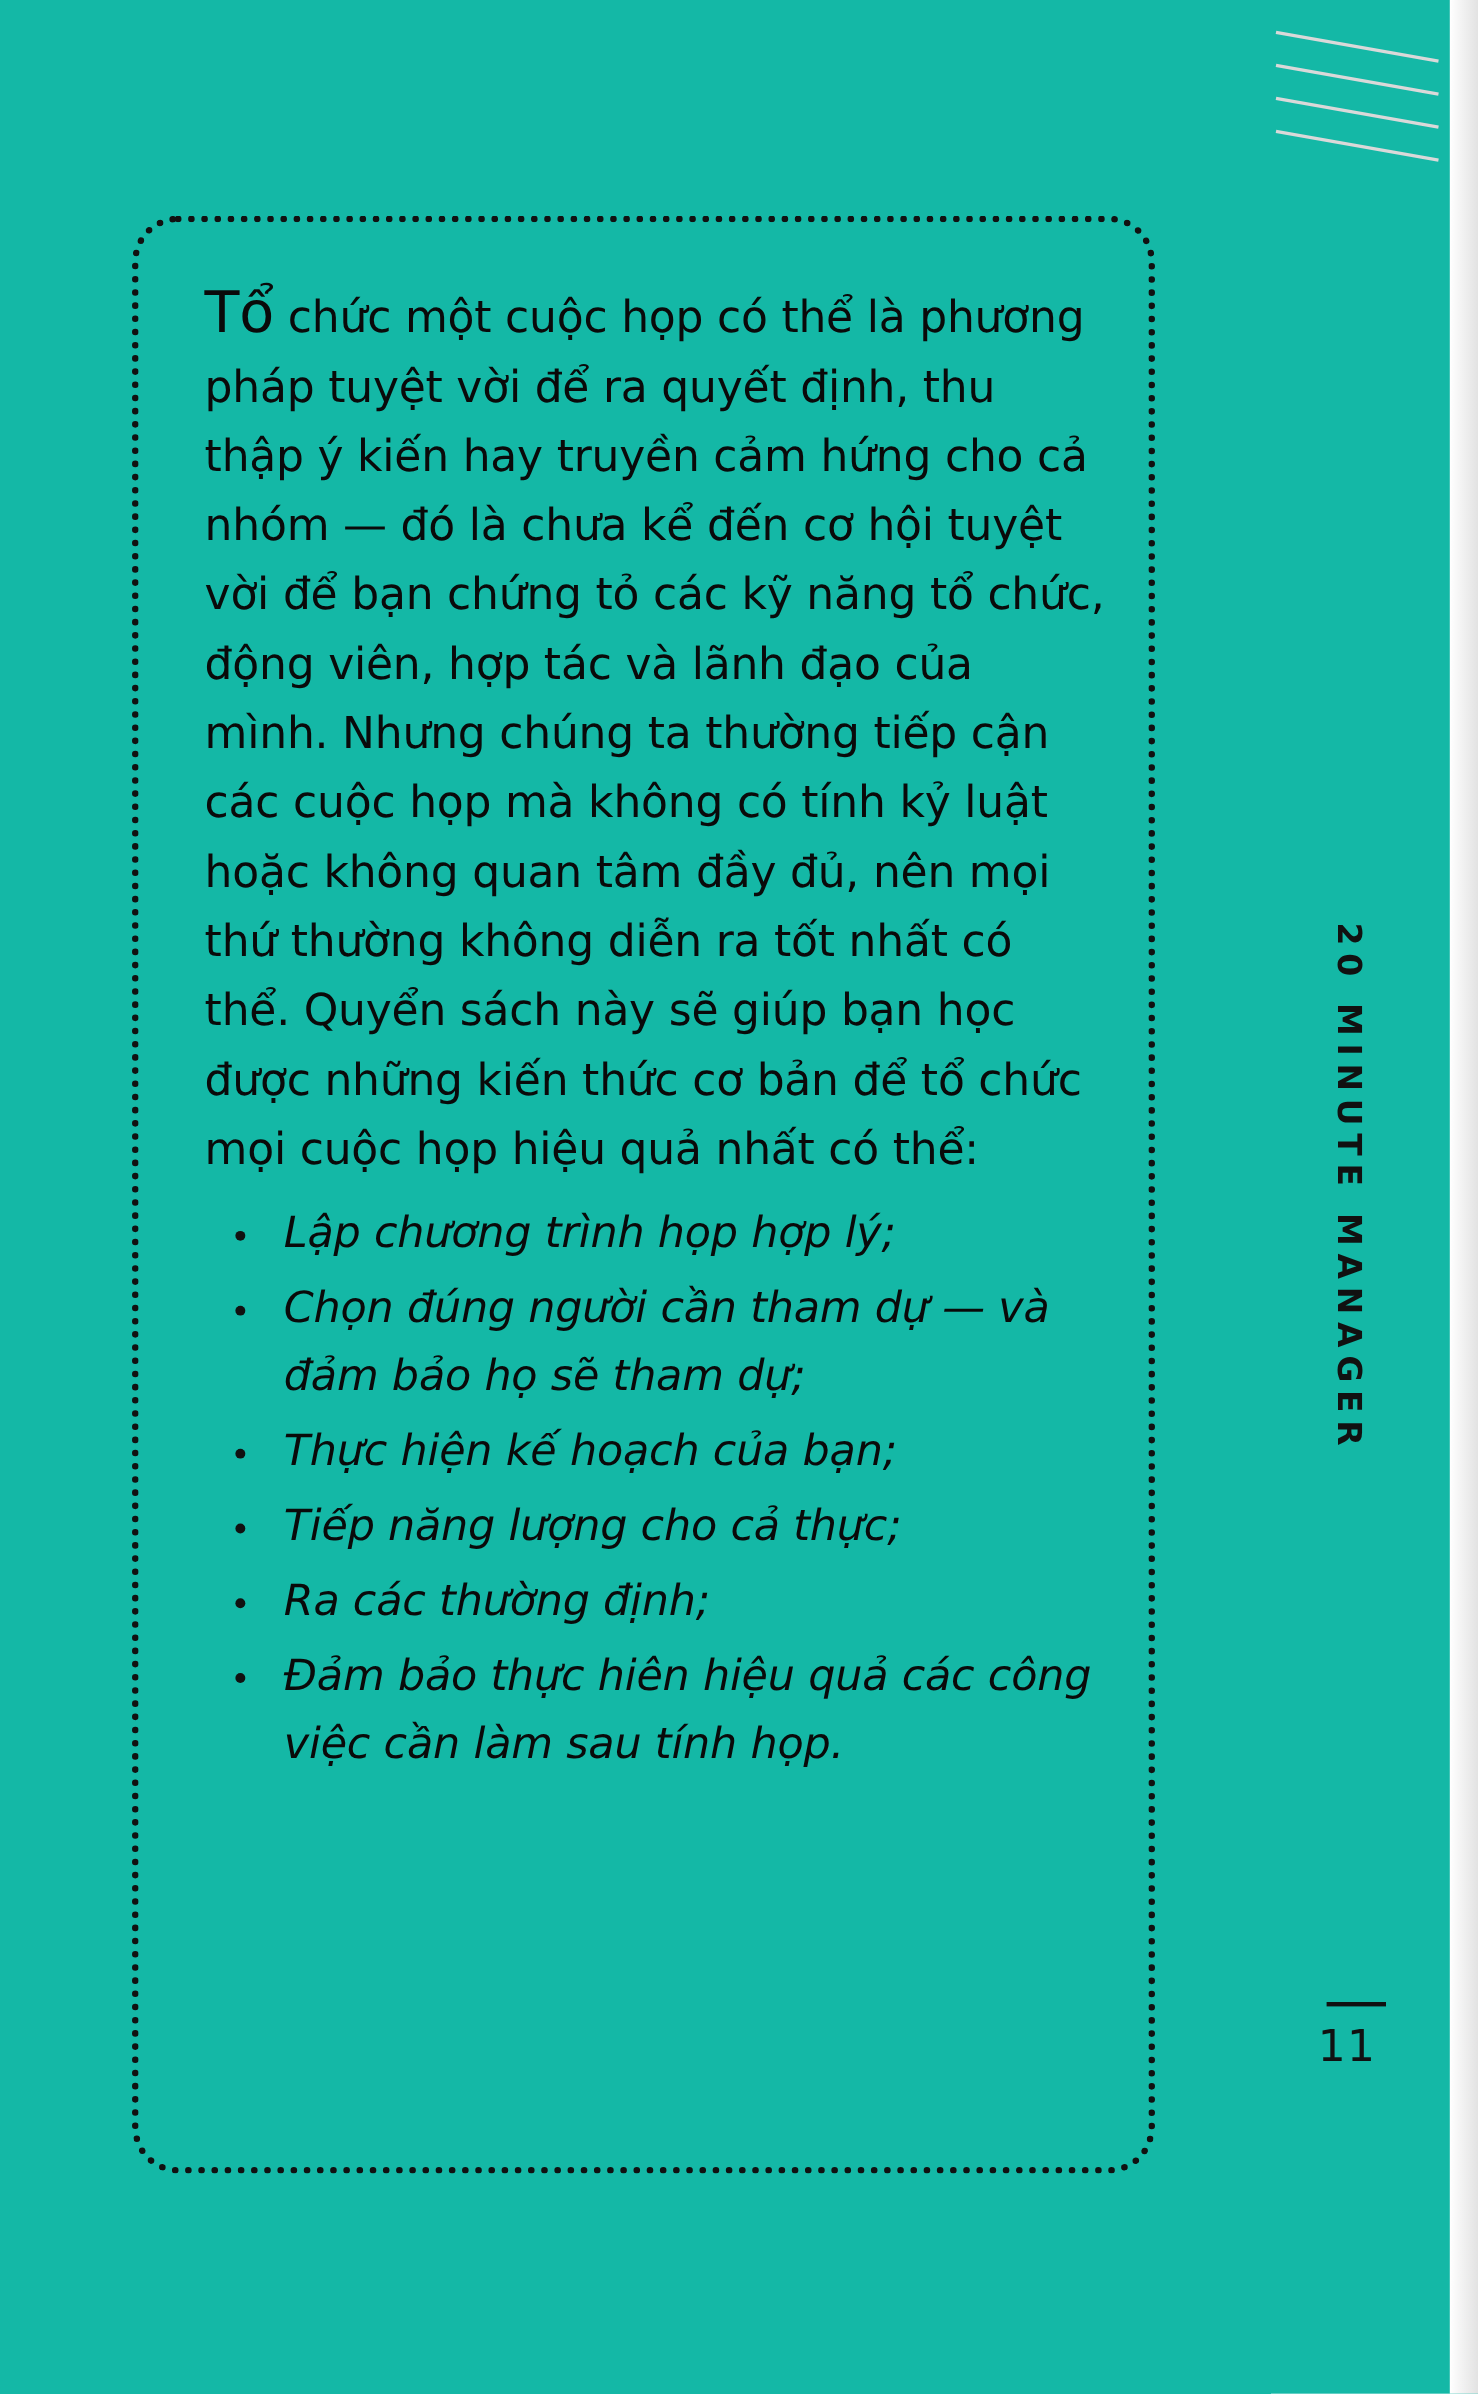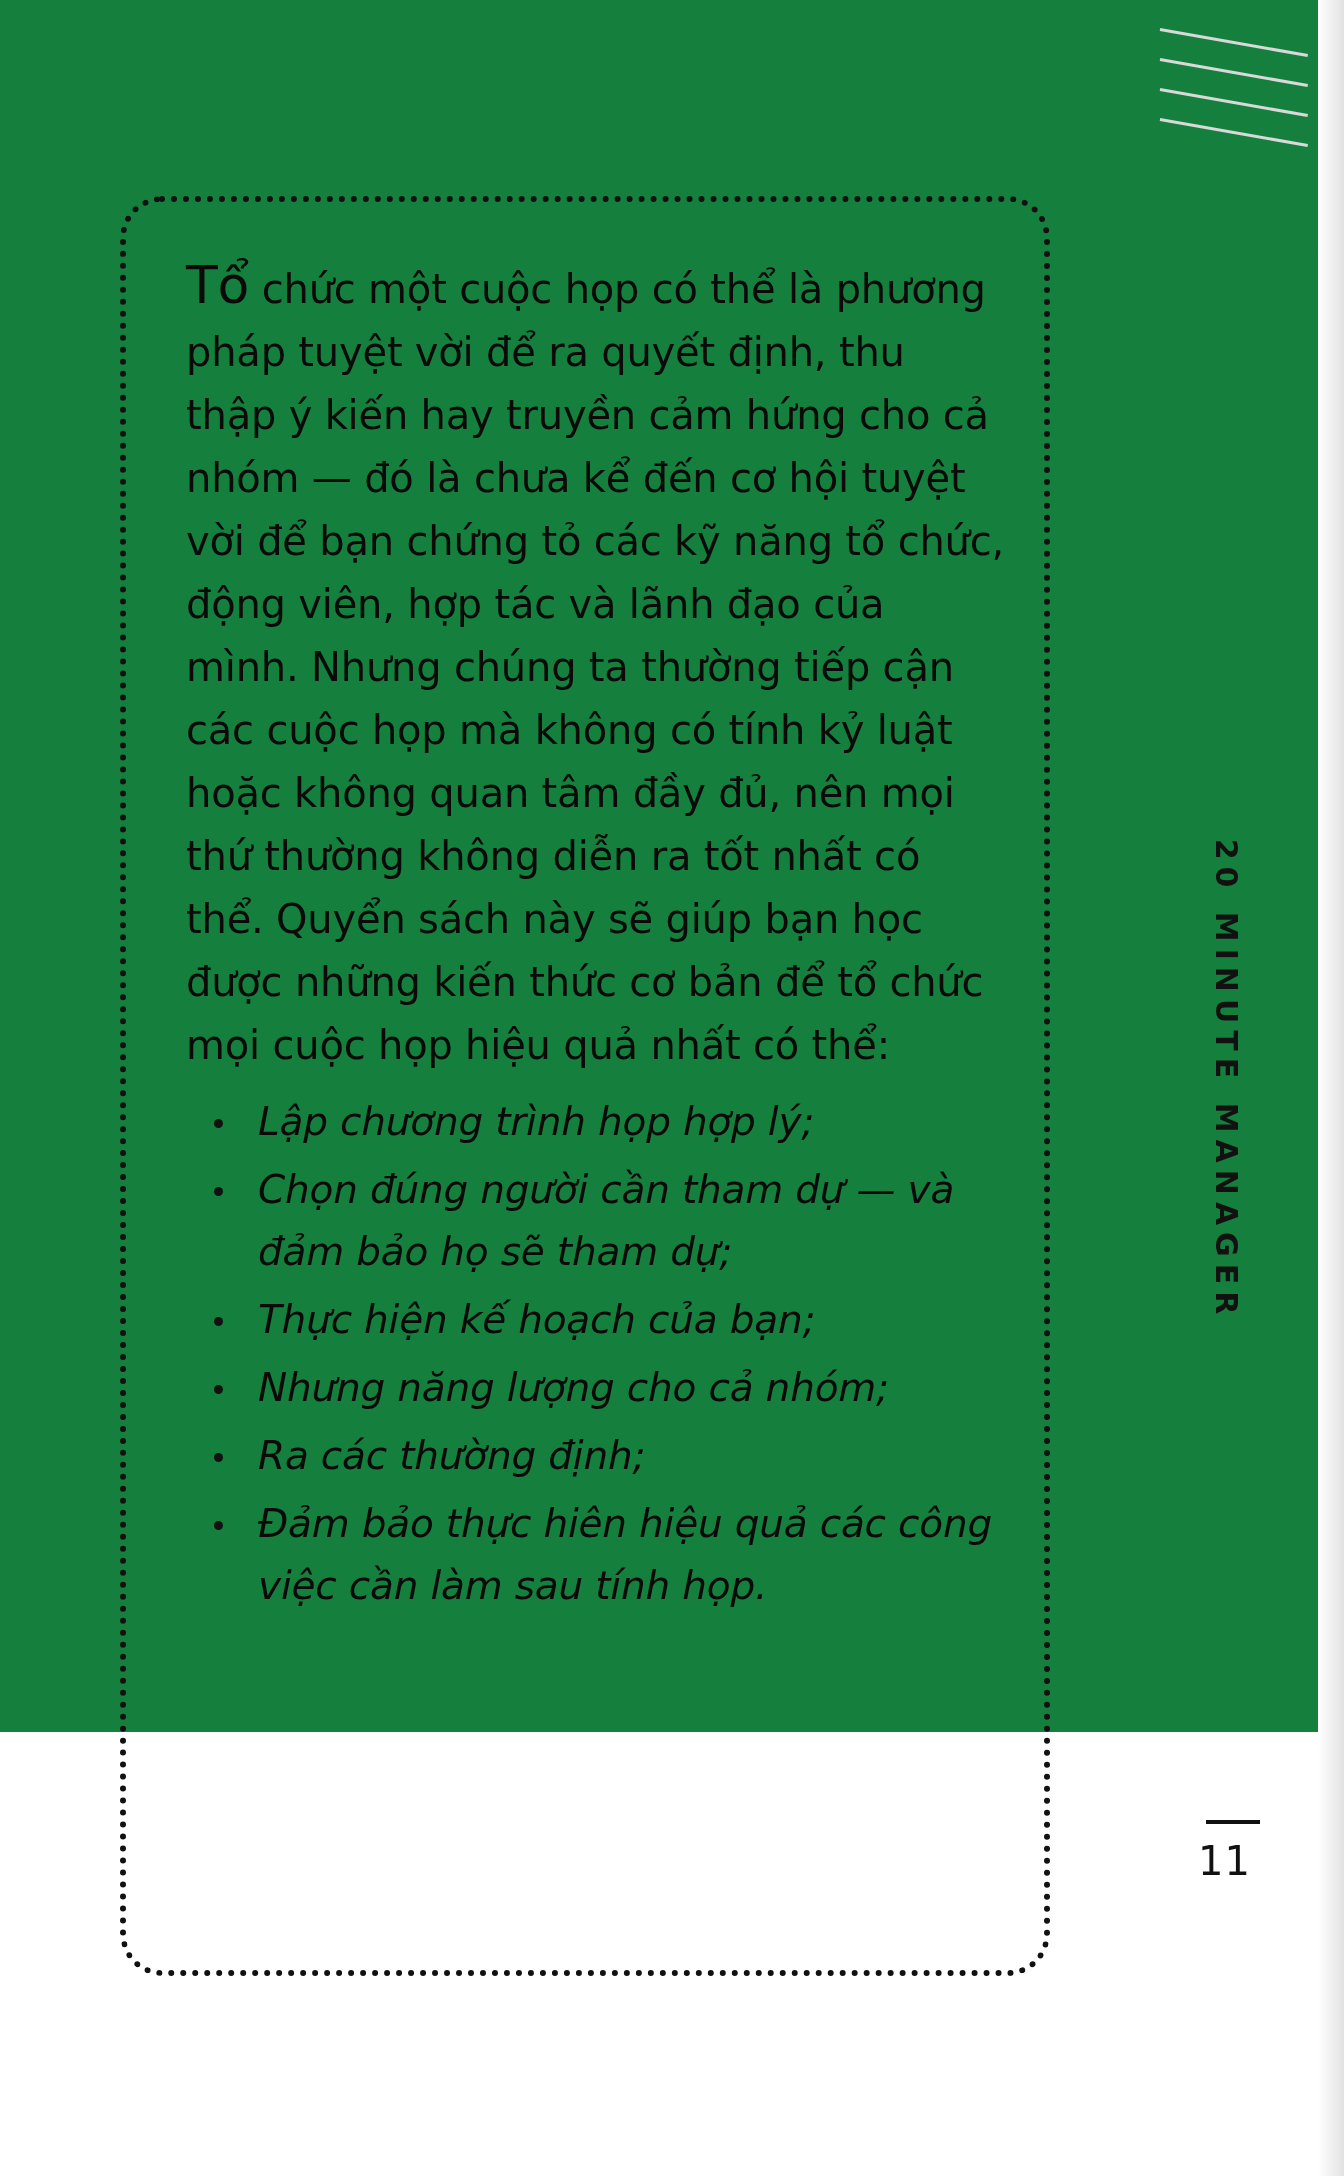--- a/index.html
+++ b/index.html
@@ -14,22 +14,22 @@
     font-family: "Liberation Sans", sans-serif;
     overflow: hidden;
   }
 
   
   .page-scan {
     position: absolute;
     left: 0;
     top: 0;
     width: 1344px;
-    height: 1732px;
-    background: #15803d;
+    height: 2176px;
+    background: #14b8a6;
   }
 
   
   .scan-edge {
     position: absolute;
     right: 0;
     top: 0;
     width: 26px;
     height: 2176px;
     background: linear-gradient(to right, #ffffff 0%, #f3f3f3 40%, #e2e2e2 100%);
@@ -173,21 +173,21 @@
 
   <div class="dotted-box"></div>
 
   <div class="body-text">
     <p class="para"><span class="dropcap">Tổ</span><span> chức một cuộc họp có thể là phương pháp tuyệt vời để ra quyết định, thu thập ý kiến hay truyền cảm hứng cho cả nhóm — đó là chưa kể đến cơ hội tuyệt vời để bạn chứng tỏ các kỹ năng tổ chức, động viên, hợp tác và lãnh đạo của mình. Nhưng chúng ta thường tiếp cận các cuộc họp mà không có tính kỷ luật hoặc không quan tâm đầy đủ, nên mọi thứ thường không diễn ra tốt nhất có thể. Quyển sách này sẽ giúp bạn học được những kiến thức cơ bản để tổ chức mọi cuộc họp hiệu quả nhất có thể:</span></p>
 
     <ul class="bullets">
       <li>Lập chương trình họp hợp lý;</li>
       <li>Chọn đúng người cần tham dự — và đảm bảo họ sẽ tham dự;</li>
       <li>Thực hiện kế hoạch của bạn;</li>
-      <li>Nhưng năng lượng cho cả nhóm;</li>
+      <li>Tiếp năng lượng cho cả thực;</li>
       <li>Ra các thường định;</li>
       <li>Đảm bảo thực hiên hiệu quả các công việc cần làm sau tính họp.</li>
     </ul>
   </div>
 
   <div class="running-head">
     <div class="rh-text">20 MINUTE MANAGER</div>
   </div>
 
   <div class="folio">

